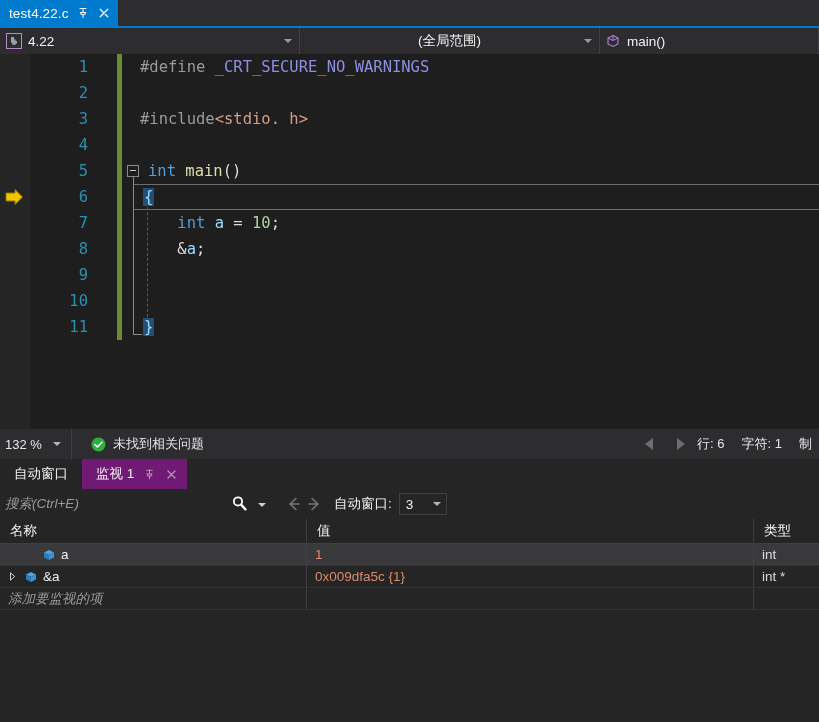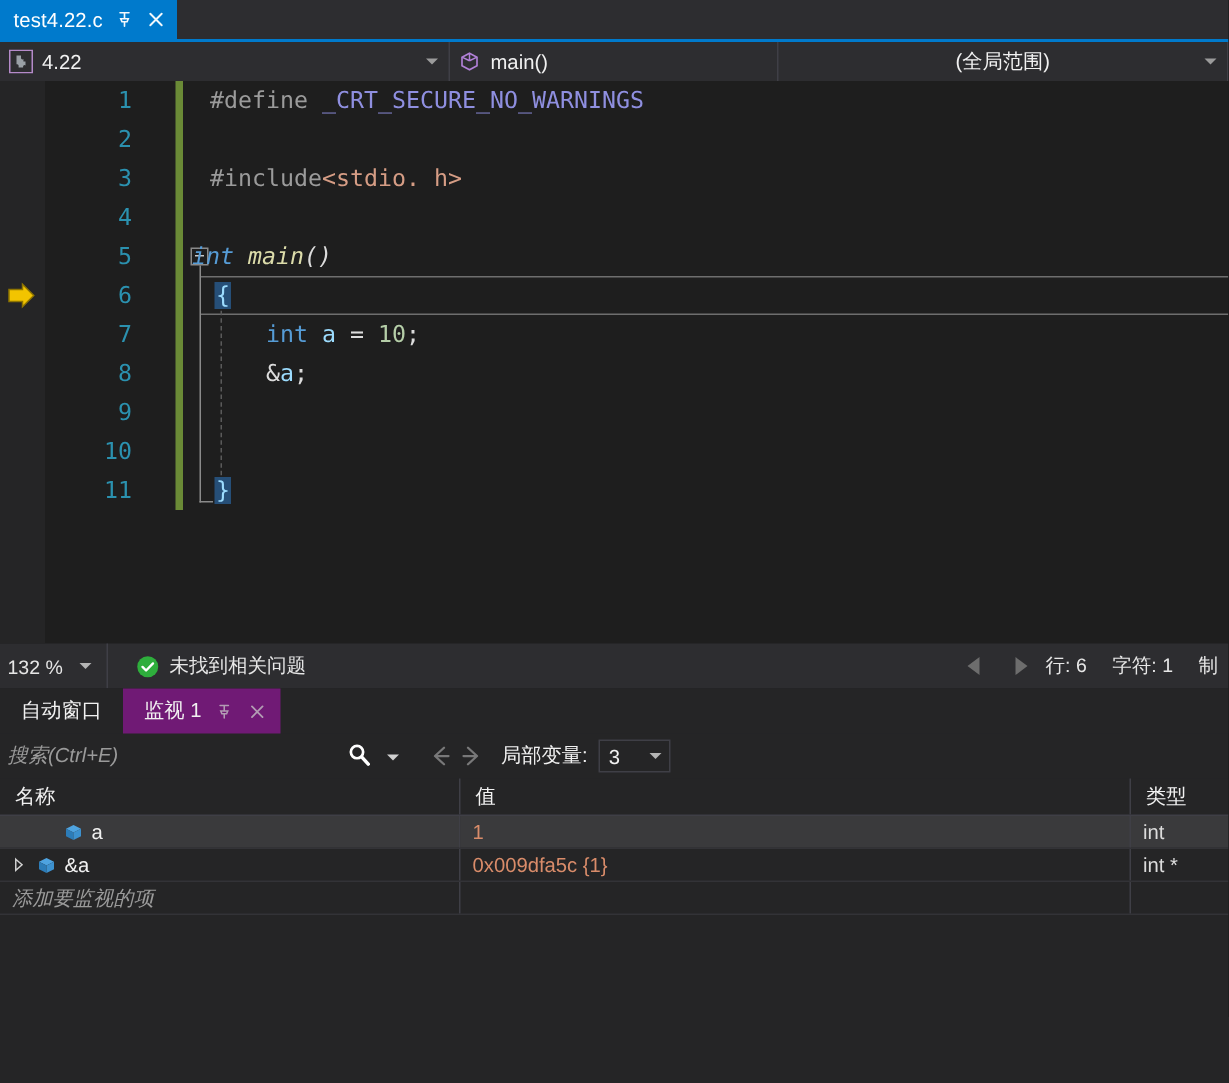--- a/index.html
+++ b/index.html
@@ -271,32 +271,32 @@
     <div class="combo combo-proj">
       <span class="proj-icon">
         <svg width="16" height="16" viewBox="0 0 16 16">
           <rect x="0.5" y="0.5" width="15" height="15" fill="#2d2d30" stroke="#b58ac9"></rect>
           <path d="M5 4h3v1.6a1 1 0 0 0 1.6.8V8H11v2.6a1 1 0 0 0-1.6.8V12H6.4v-1.2a1 1 0 0 0-1.4-.9z" fill="#9aa0a6"></path>
         </svg>
       </span>
       <span>4.22</span>
       <span class="caret-down"></span>
     </div>
+    <div class="combo combo-scope">
+      <span>(全局范围)</span>
+      <span class="caret-down"></span>
+    </div>
     <div class="combo combo-func">
       <span class="func-icon">
         <svg width="14" height="15" viewBox="0 0 14 15">
           <path d="M7 1.5l5 2.6v5.8L7 12.5 2 9.9V4.1z" fill="none" stroke="#b180d7" stroke-width="1.1"></path>
           <path d="M7 1.5v5M7 6.5l5-2.4M7 6.5l-5-2.4" stroke="#b180d7" stroke-width="1"></path>
         </svg>
       </span>
       <span>main()</span>
-    </div>
-    <div class="combo combo-scope">
-      <span>(全局范围)</span>
-      <span class="caret-down"></span>
     </div>
   </div>
 
   <div class="editor">
     <div class="ed-margin"></div>
 
     <div class="exec-arrow" style="top:130px;">
       <svg width="22" height="26" viewBox="0 0 22 26">
         <path d="M2 9h9V5.5l7.5 7.5L11 20.5V17H2z" fill="#f2c400" stroke="#8f7500" stroke-width="1"></path>
       </svg>
@@ -337,21 +337,21 @@
         <span class="lno">3</span>
         <span class="code"><span class="t-pre">#include</span><span class="t-str">&lt;stdio. h&gt;</span></span>
       </div>
 
       <div class="line" style="top:78px;">
         <span class="lno">4</span>
       </div>
 
       <div class="line" style="top:104px;">
         <span class="lno">5</span>
-        <span class="code" style="left:128px;font-style:italic;"><span class="t-kw">int </span><span class="t-fn">main</span><span class="t-pun">()</span></span>
+        <span class="code" style="left:148px;"><span class="t-kw">int </span><span class="t-fn">main</span><span class="t-pun">()</span></span>
       </div>
 
       <div class="line" style="top:130px;">
         <span class="lno">6</span>
         <span class="code" style="left:143px;"><span class="brace-sel">{</span></span>
       </div>
 
       <div class="line" style="top:156px;">
         <span class="lno">7</span>
         <span class="code"><span class="t-pun">    </span><span class="t-kw">int </span><span class="t-var">a</span><span class="t-pun"> = </span><span class="t-num">10</span><span class="t-pun">;</span></span>
@@ -437,21 +437,21 @@
       <span class="nav-prev">
         <svg width="22" height="20" viewBox="0 0 22 20">
           <path d="M14 4.5L8 10l6 5.5M8.4 10H17" stroke="#bdbdbd" stroke-width="1.5" fill="none" stroke-linecap="round" stroke-linejoin="round"></path>
         </svg>
       </span>
       <span class="nav-next">
         <svg width="22" height="20" viewBox="0 0 22 20">
           <path d="M8 4.5L14 10l-6 5.5M13.6 10H5" stroke="#bdbdbd" stroke-width="1.5" fill="none" stroke-linecap="round" stroke-linejoin="round"></path>
         </svg>
       </span>
-      <span class="depth-label">局部变量:</span>
+      <span class="depth-label">自动窗口:</span>
       <div class="depth-combo">
         <span>3</span>
         <span class="depth-caret"></span>
       </div>
     </div>
 
     <div class="grid">
       <div class="grid-head">
         <div class="gh c-name">名称</div>
         <div class="gh c-value">值</div>

